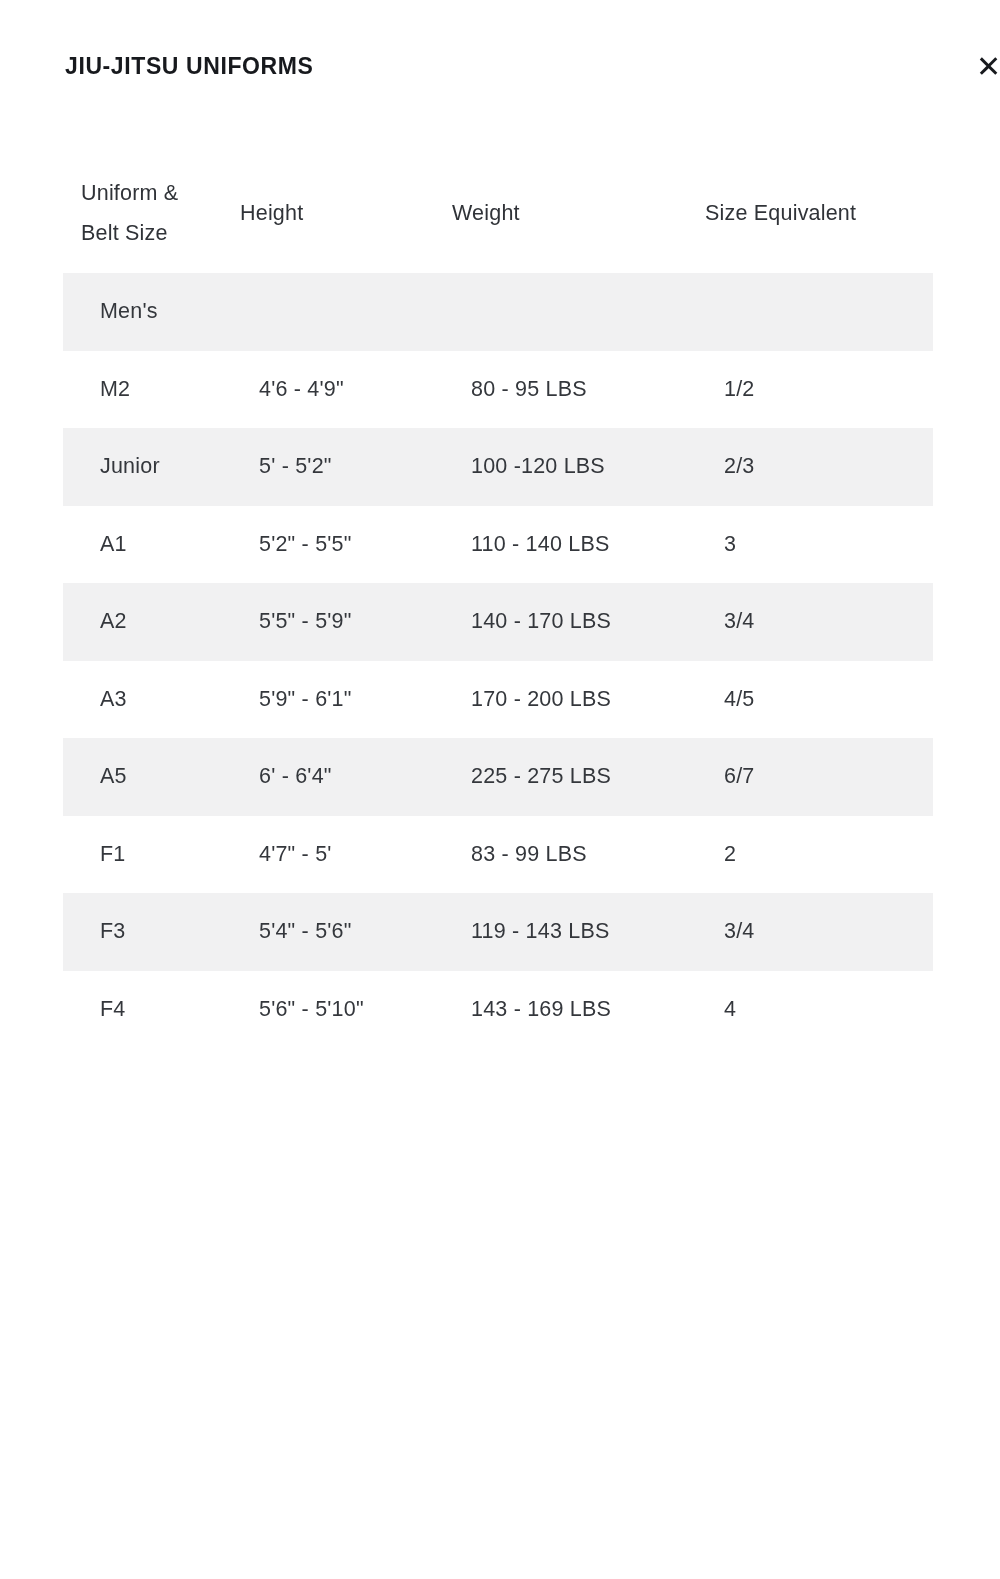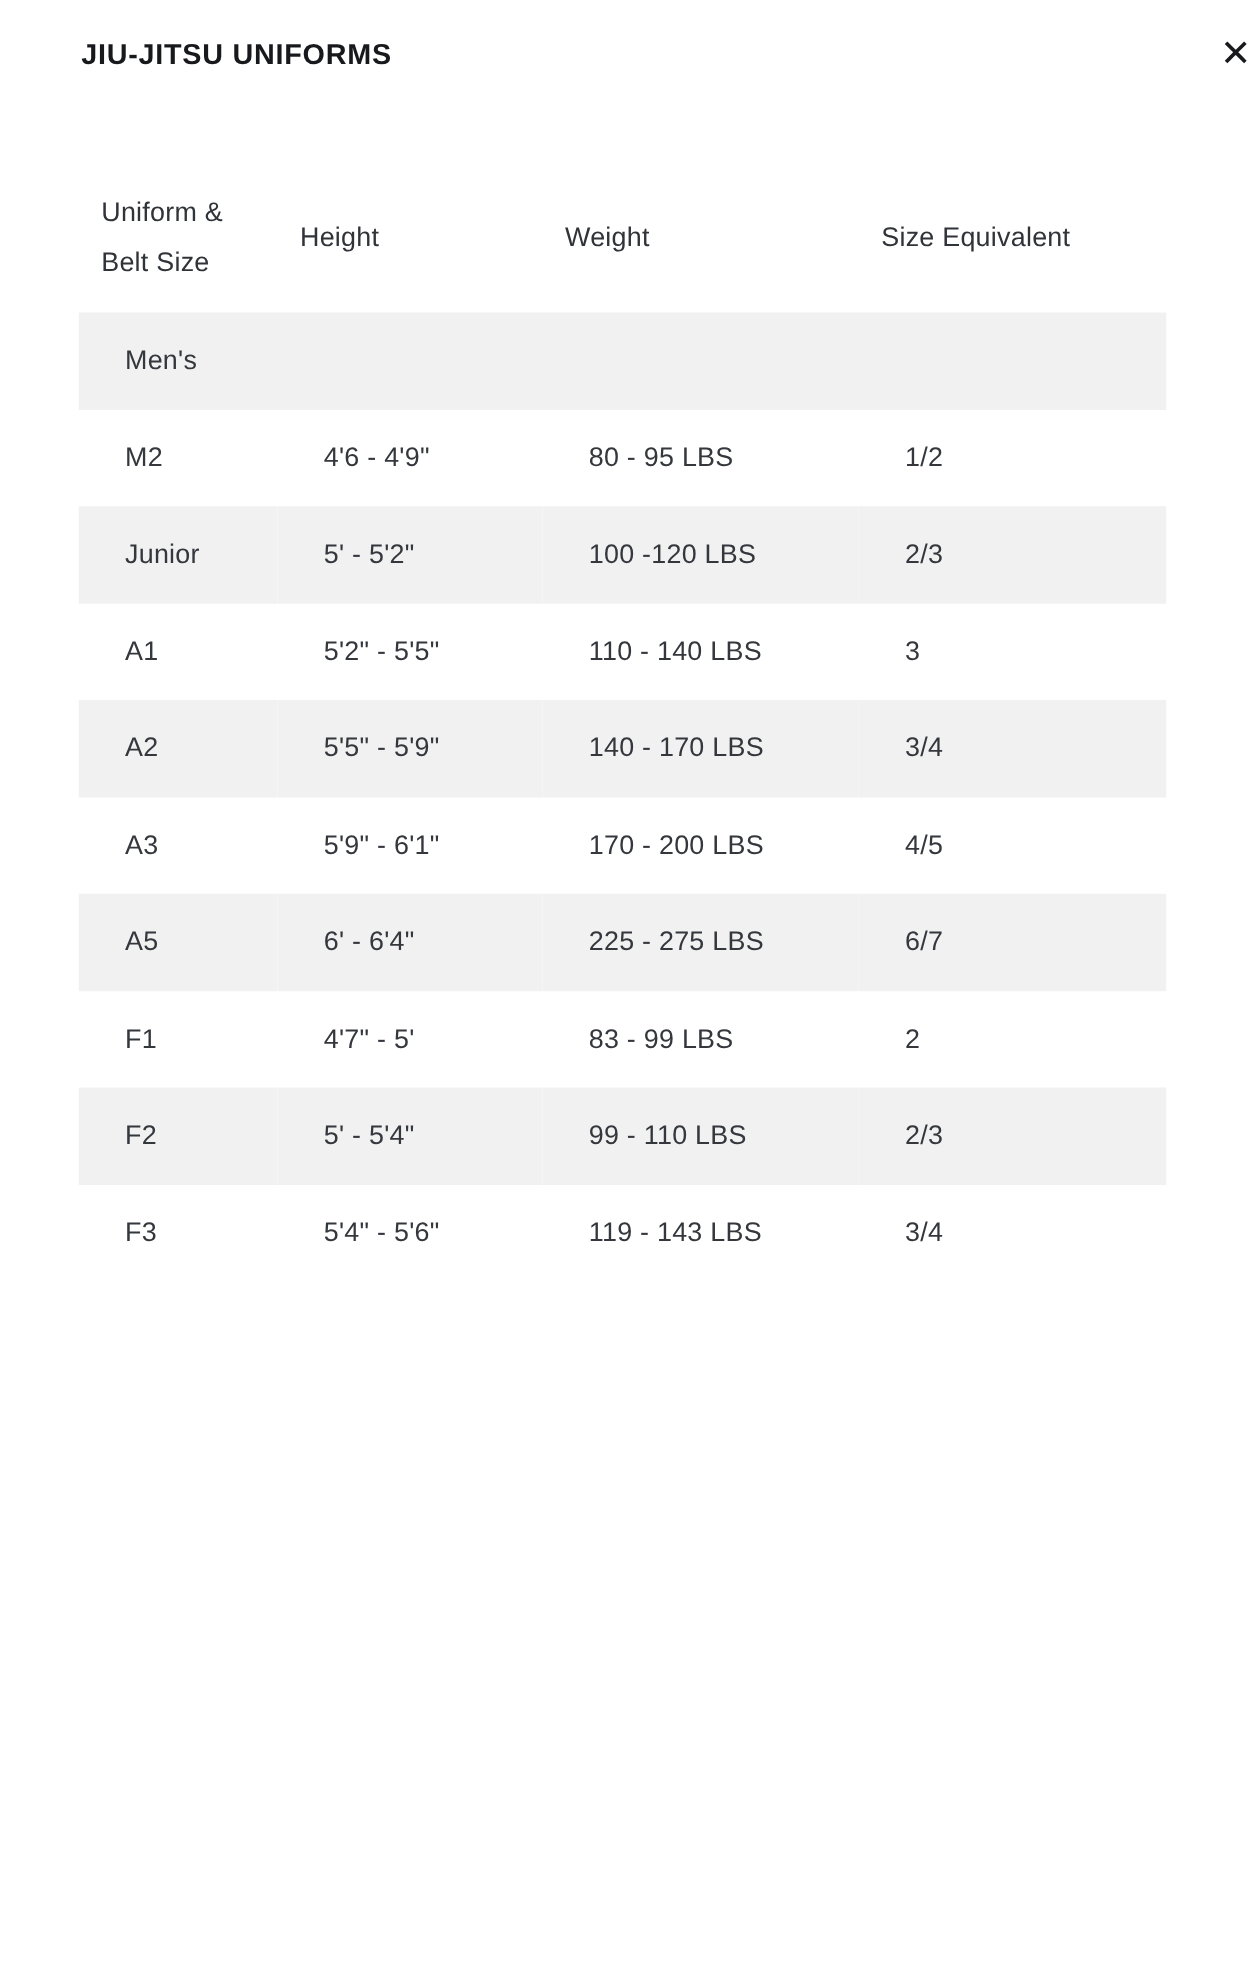--- a/index.html
+++ b/index.html
@@ -11,20 +11,21 @@
     overflow: hidden;
     background: #ffffff;
     font-family: "Liberation Sans", sans-serif;
   }
   .modal {
     position: relative;
     width: 1000px;
     height: 1556px;
     background: #ffffff;
     overflow: hidden;
+    margin-top: 23px;
   }
   .modal-header {
     position: relative;
     padding: 30px 0 0 65px;
     height: 56px;
   }
   .title {
     margin: 0;
     font-size: 23px;
     line-height: 26px;
@@ -154,27 +155,27 @@
           <td>225 - 275 LBS</td>
           <td>6/7</td>
         </tr>
         <tr>
           <td>F1</td>
           <td>4'7" - 5'</td>
           <td>83 - 99 LBS</td>
           <td>2</td>
         </tr>
         <tr>
-          <td>F2</td>
-          <td>5' - 5'4"</td>
-          <td>99 - 110 LBS</td>
-          <td>2/3</td>
-        </tr>
-        <tr>
           <td>F3</td>
           <td>5'4" - 5'6"</td>
           <td>119 - 143 LBS</td>
           <td>3/4</td>
+        </tr>
+        <tr>
+          <td>F4</td>
+          <td>5'6" - 5'10"</td>
+          <td>143 - 169 LBS</td>
+          <td>4</td>
         </tr>
       </tbody>
   </table>
 
 </div>
 
 </body></html>

